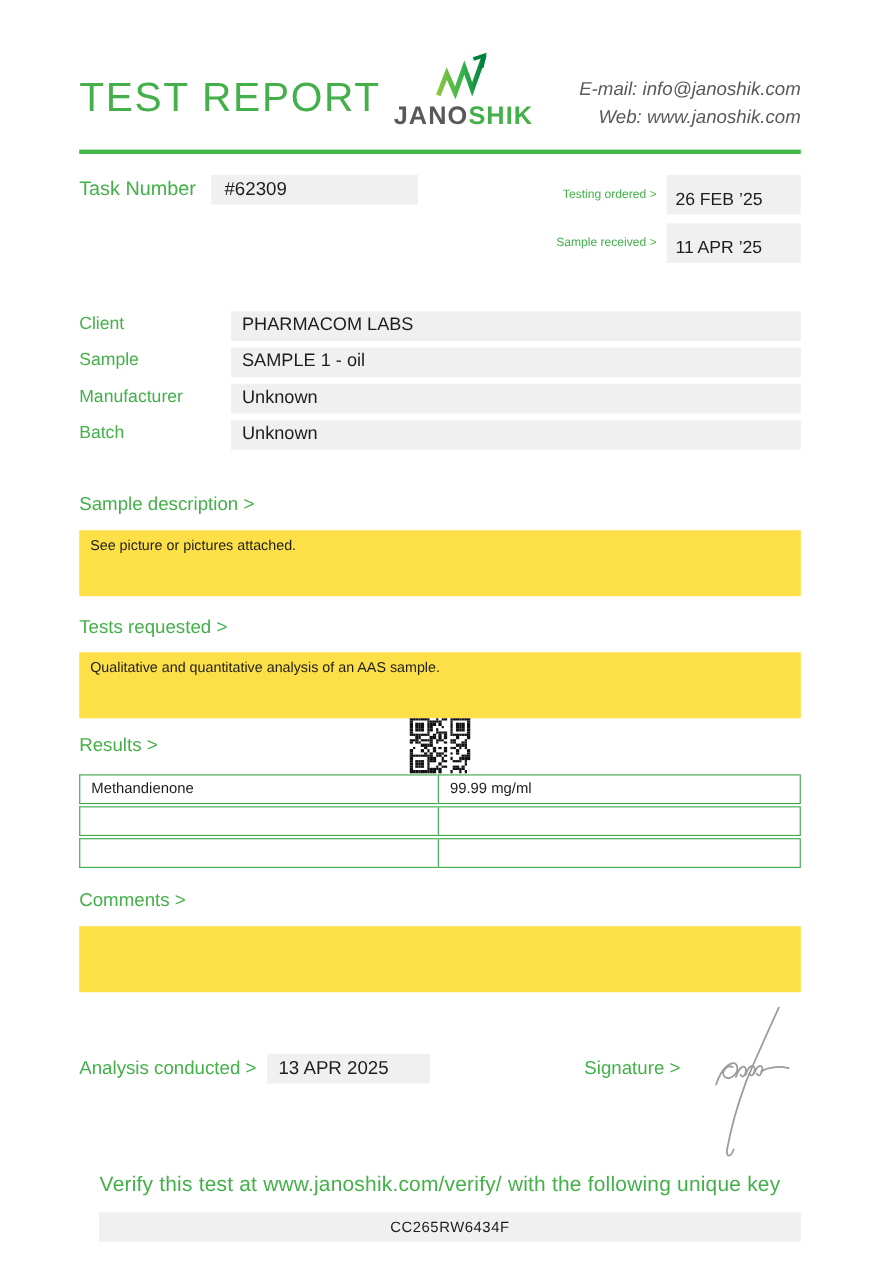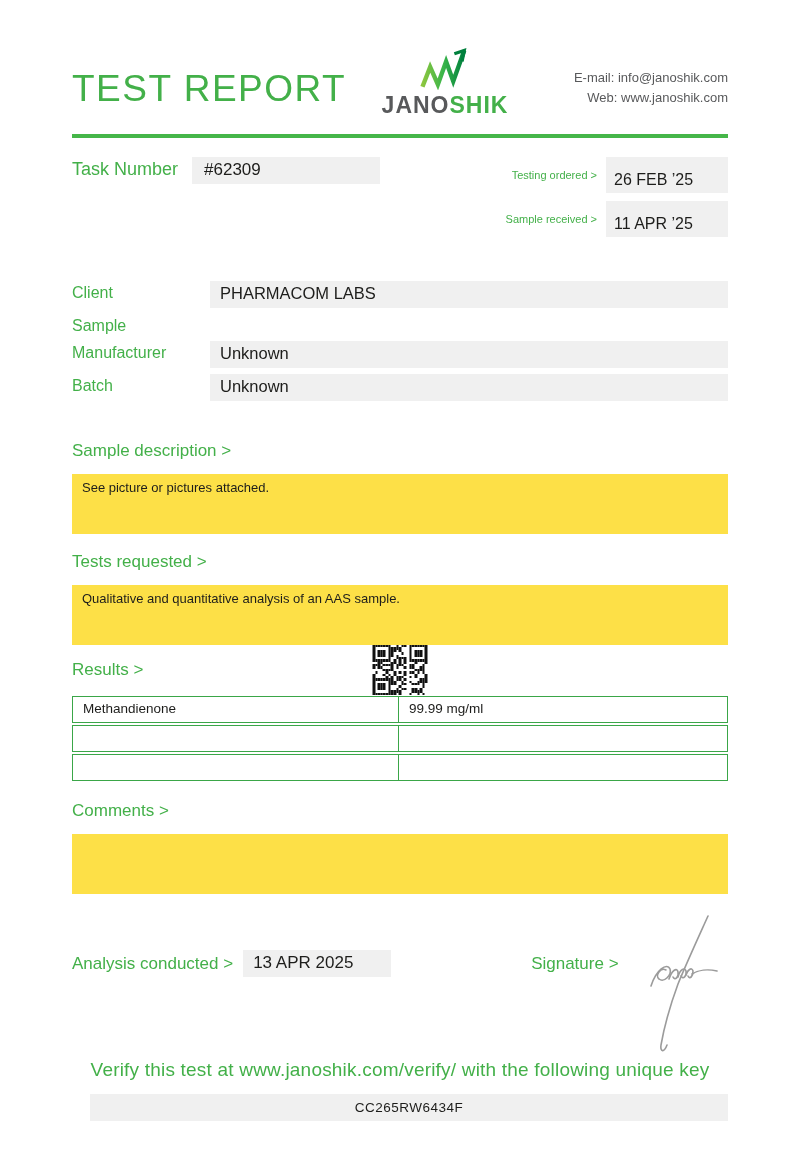--- a/index.html
+++ b/index.html
@@ -17,21 +17,21 @@
   .header { display:flex; align-items:flex-start; justify-content:space-between; padding-top:46px; }
   .report-title {
     font-size:37px; letter-spacing:1.5px; color:#43b049;
     font-weight:normal; padding-top:22px; white-space:nowrap;
   }
   .logo-block { display:flex; flex-direction:column; align-items:center; margin-left:-30px; }
   .logo-icon { width:66px; height:44px; }
   .logo-text { font-size:23px; font-weight:bold; letter-spacing:1px; margin-top:2px; }
   .logo-text .jano { color:#58595b; }
   .logo-text .shik { color:#43b049; }
-  .contact { text-align:right; font-size:13px; color:#58595b; line-height:1.55; padding-top:22px; }
+  .contact { text-align:right; font-size:17px; color:#58595b; line-height:1.55; padding-top:22px;font-style:italic; }
 
   .divider { height:4px; background:#45b649; margin-top:15px; }
 
   
   .task-row { display:flex; justify-content:space-between; margin-top:19px; }
   .task-left { display:flex; align-items:flex-start; }
   .task-label { color:#43b049; font-size:18px; padding-top:2px; }
   .task-box {
     background:#f0f0f0; width:188px; margin-left:14px;
     font-size:17px; padding:3px 12px 4px; color:#1d1d1b;
@@ -151,20 +151,21 @@
     </div>
   </div>
 
   <div class="details">
     <div class="detail-row">
       <div class="detail-label">Client</div>
       <div class="detail-box">PHARMACOM LABS</div>
     </div>
     <div class="detail-row">
       <div class="detail-label">Sample</div>
+      <div class="detail-box">SAMPLE 1 - oil</div>
     </div>
     <div class="detail-row">
       <div class="detail-label">Manufacturer</div>
       <div class="detail-box">Unknown</div>
     </div>
     <div class="detail-row">
       <div class="detail-label">Batch</div>
       <div class="detail-box">Unknown</div>
     </div>
   </div>

